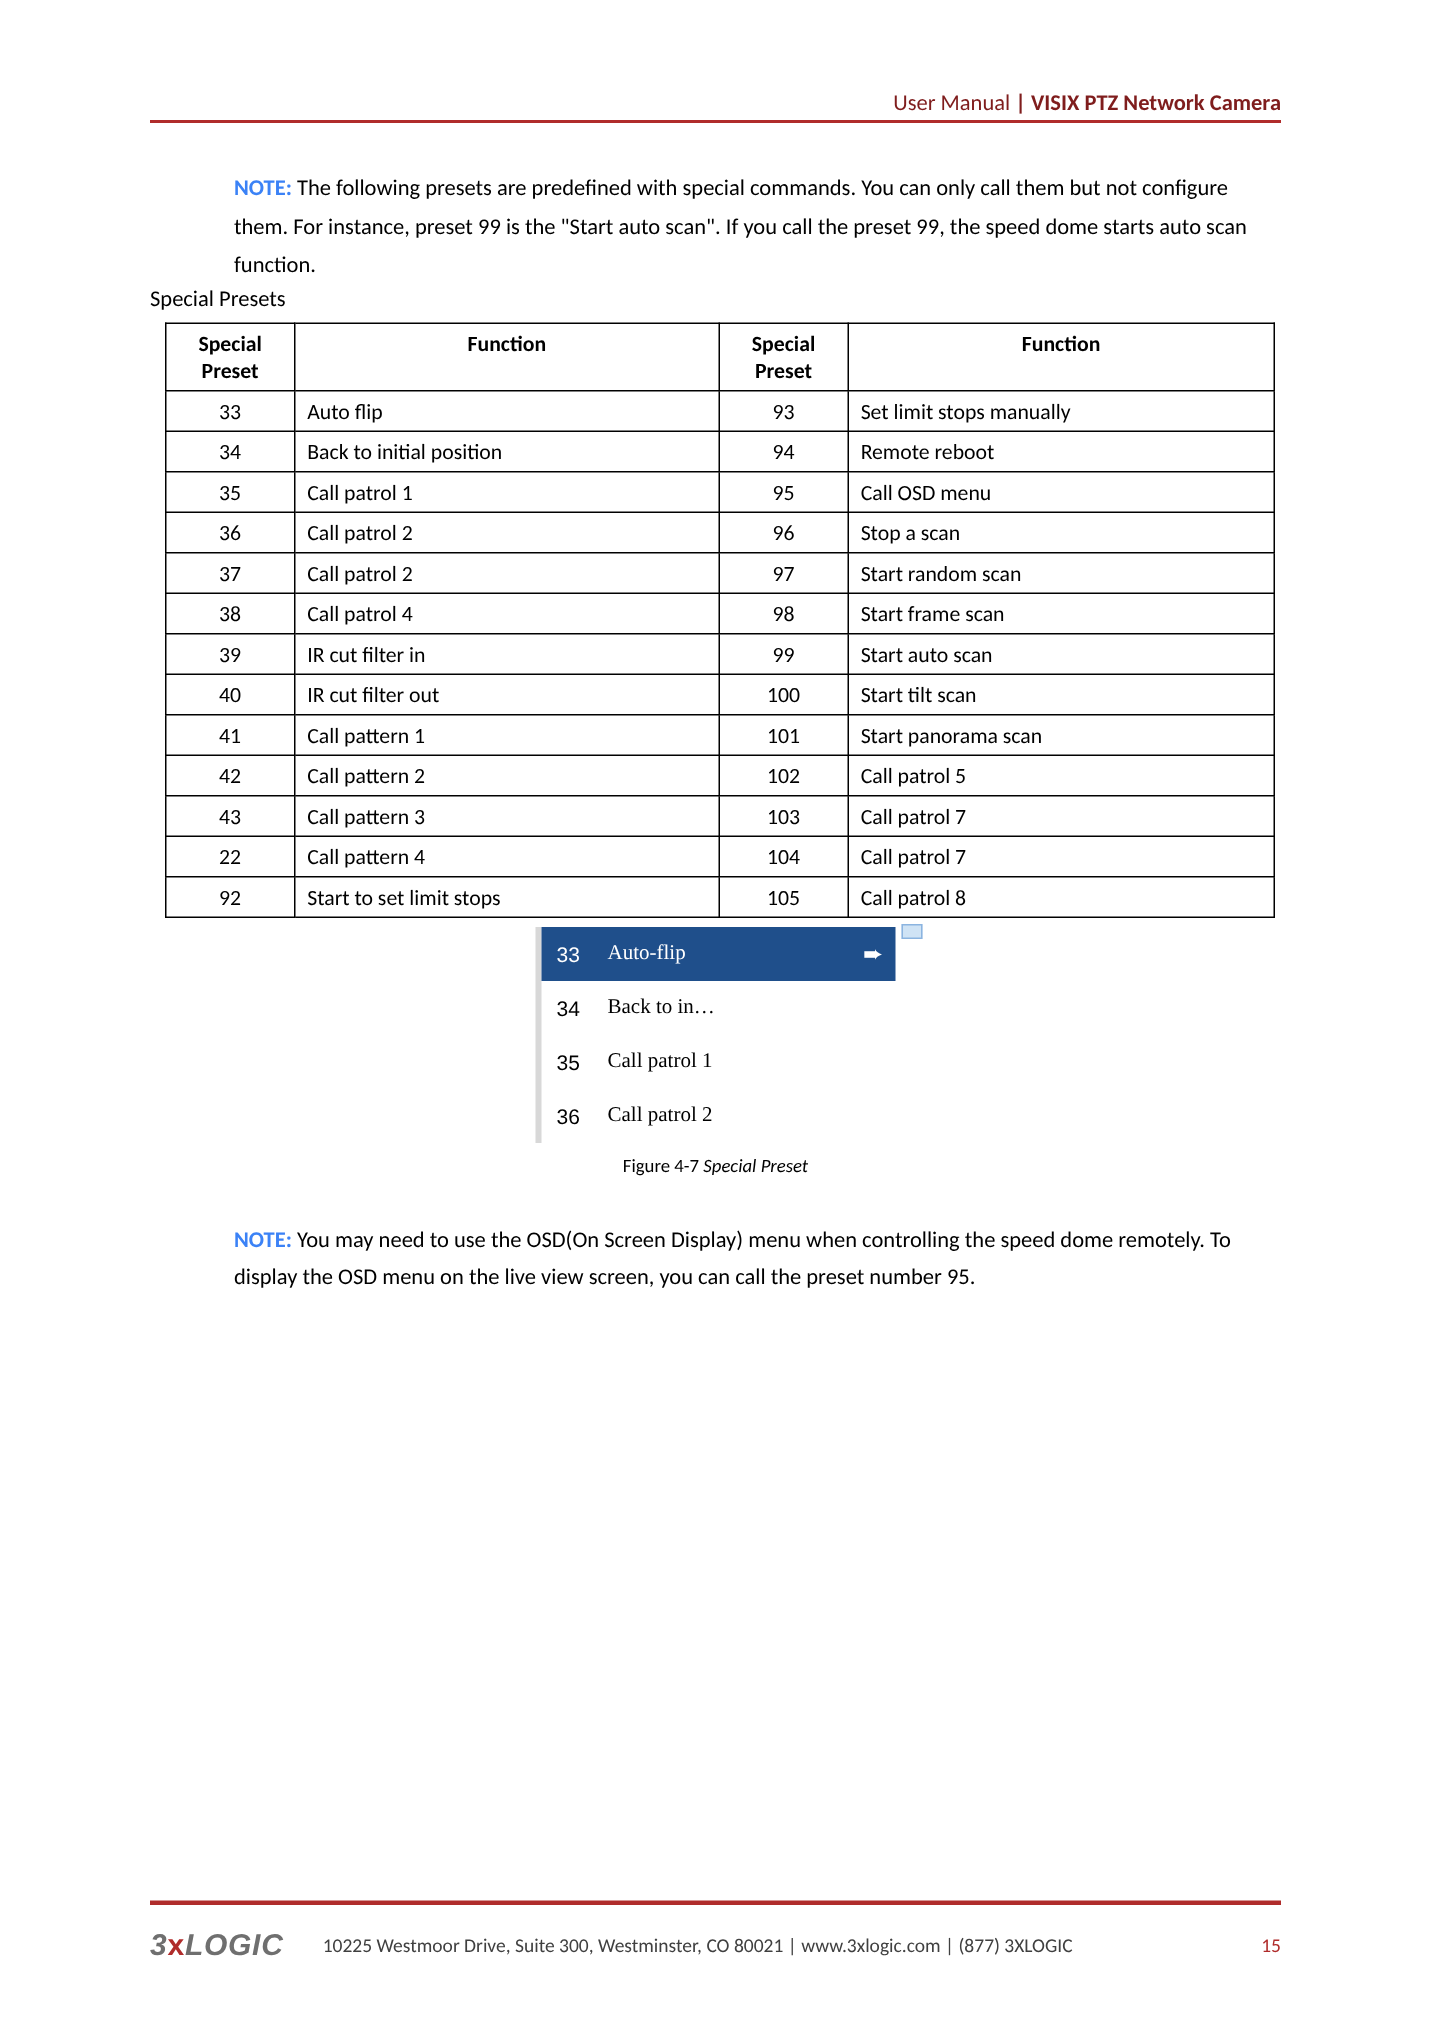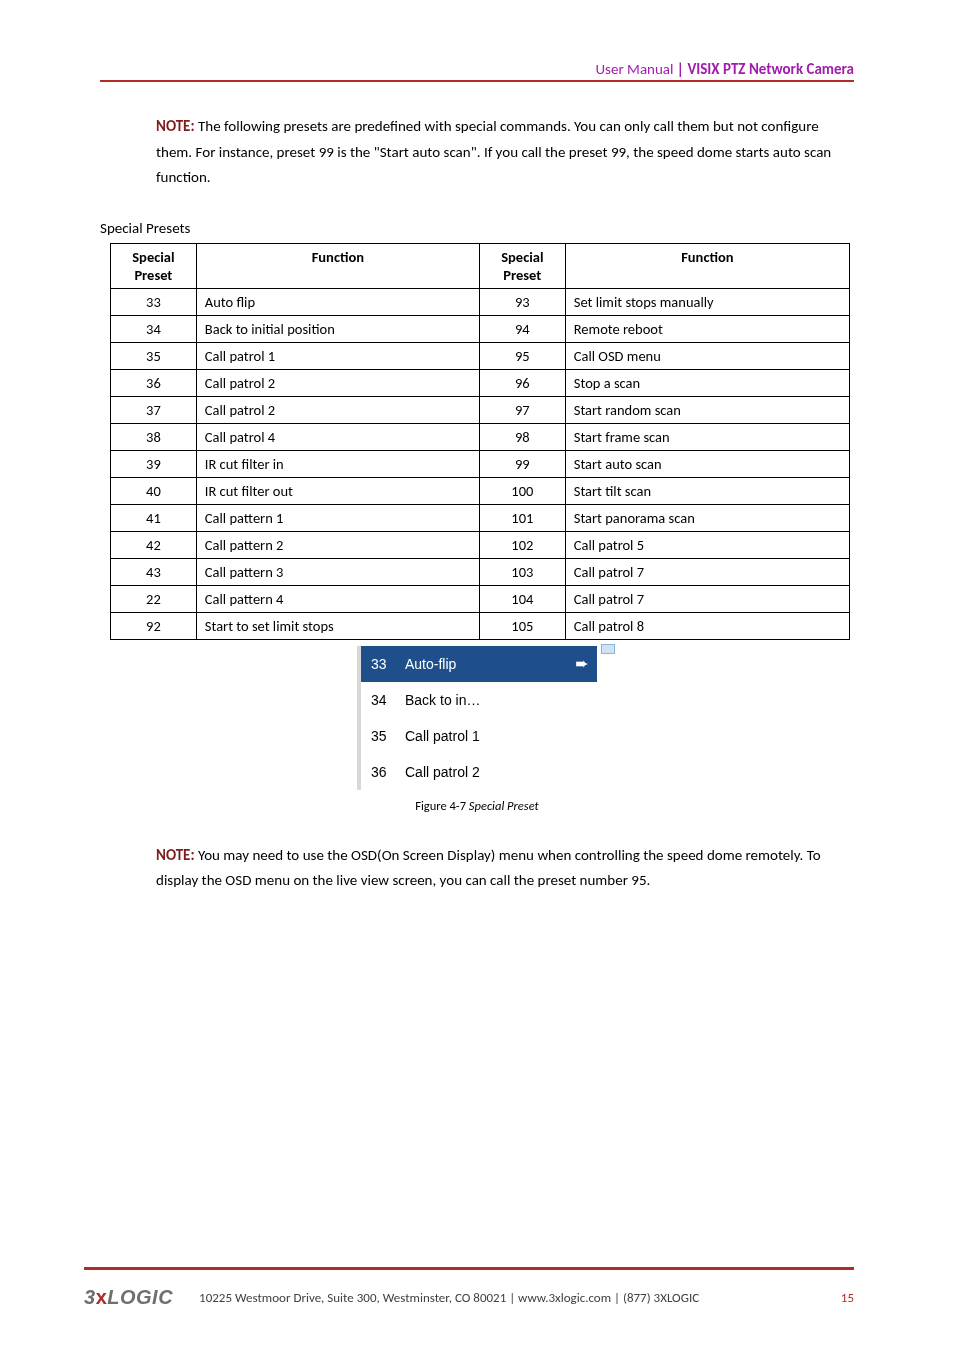--- a/index.html
+++ b/index.html
@@ -10,44 +10,43 @@
     font-family: Calibri, "Segoe UI", Arial, sans-serif;
     color: #000;
     position: relative;
   }
   .page {
     padding: 60px 100px 0 100px;
   }
   .header-line {
     text-align: right;
     font-size: 15px;
-    color: #a21caf;
+    color: #7f1d1d;
     padding-bottom: 8px;
     margin-bottom: 24px;
   }
   .header-line .light { font-weight: 400; }
   .header-line .bold { font-weight: 700; }
   .hr-red {
     border: none;
     border-top: 2px solid #b02c2b;
     margin-top: 2px;
   }
   .body-text {
     font-size: 15px;
     line-height: 1.7;
     margin-left: 56px;
     margin-right: 10px;
   }
   .note-label {
-    color: #7f1d1d;
+    color: #3b82f6;
     font-weight: 700;
   }
   .section-title {
     font-size: 15px;
-    margin-top: 28px;
     margin-bottom: 6px;
   }
   table.presets {
     border-collapse: collapse;
     margin-left: 10px;
     width: 740px;
     font-size: 14.5px;
   }
   table.presets th, table.presets td {
     border: 1px solid #000;
@@ -90,20 +89,21 @@
   .preset-row.selected {
     background: #1f4f8b;
     color: #fff;
   }
   .preset-row .pnum {
     width: 44px;
     padding-left: 10px;
   }
   .preset-row .plabel {
     flex: 1;
+    font-family: Liberation Serif, serif;
   }
   .preset-row .arrow {
     width: 30px;
     text-align: center;
     font-size: 16px;
   }
   .fig-caption {
     text-align: center;
     font-size: 12.5px;
     margin-top: 8px;
@@ -111,21 +111,21 @@
   .fig-caption .it { font-style: italic; }
 
   .note2 {
     margin-top: 30px;
   }
 
   
   .footer {
     position: absolute;
     bottom: 42px;
-    left: 84px;
+    left: 100px;
     right: 100px;
   }
   .footer-hr {
     border: none;
     border-top: 3px solid #b02c2b;
     margin-bottom: 16px;
   }
   .footer-row {
     display: flex;
     align-items: center;

